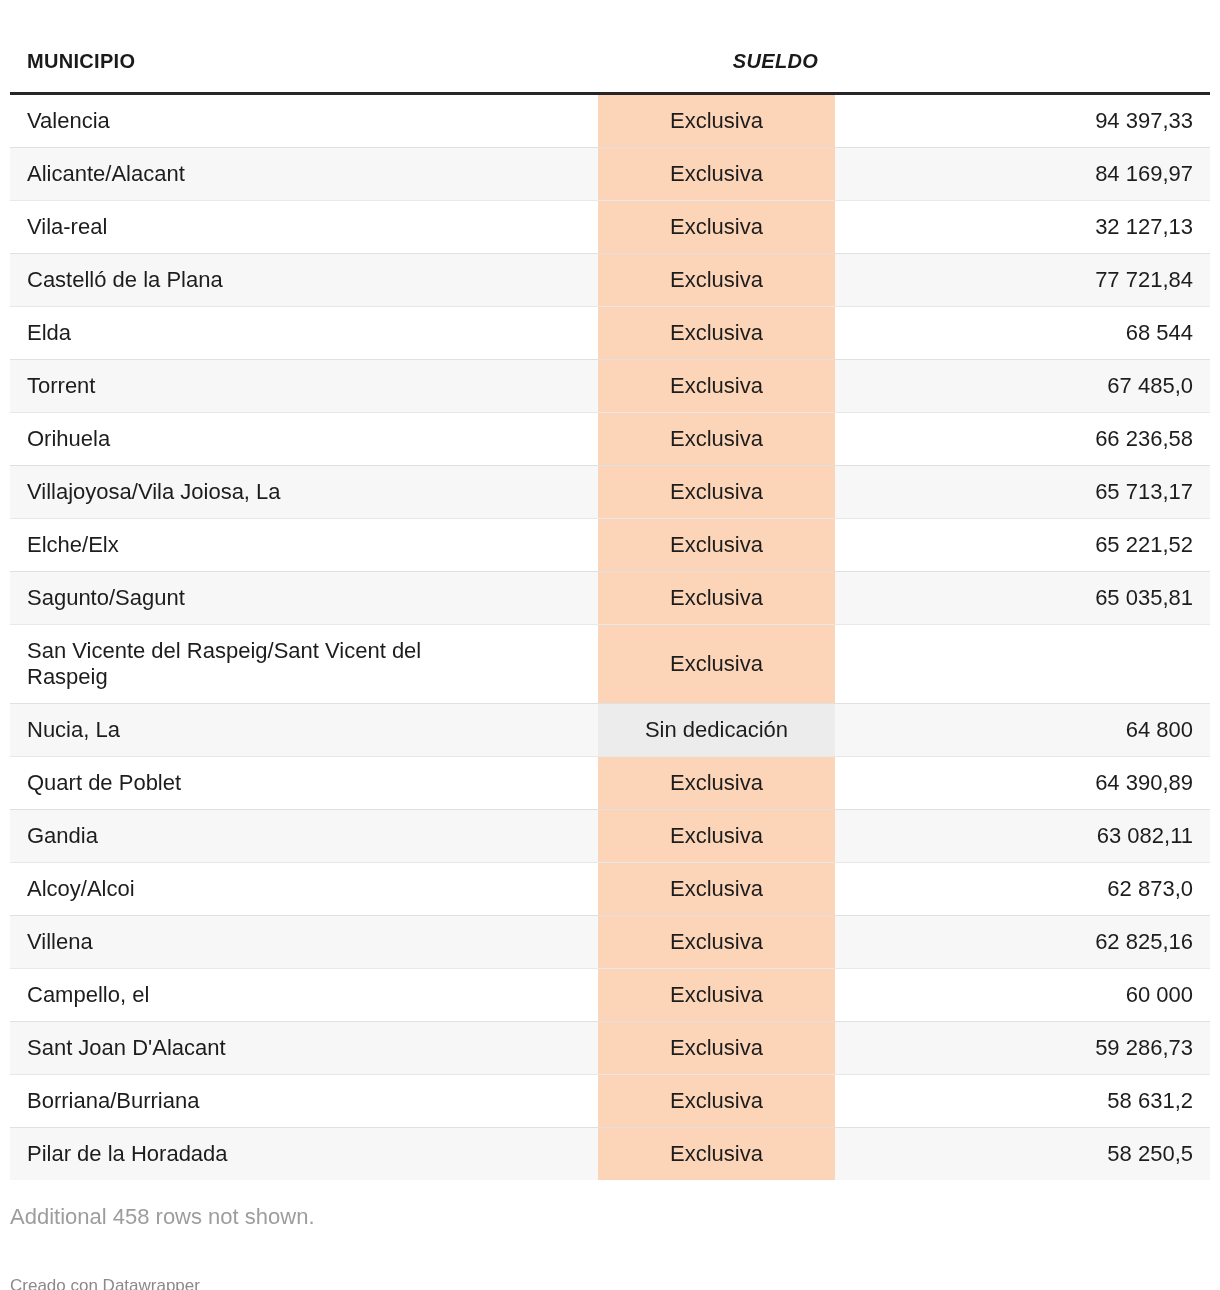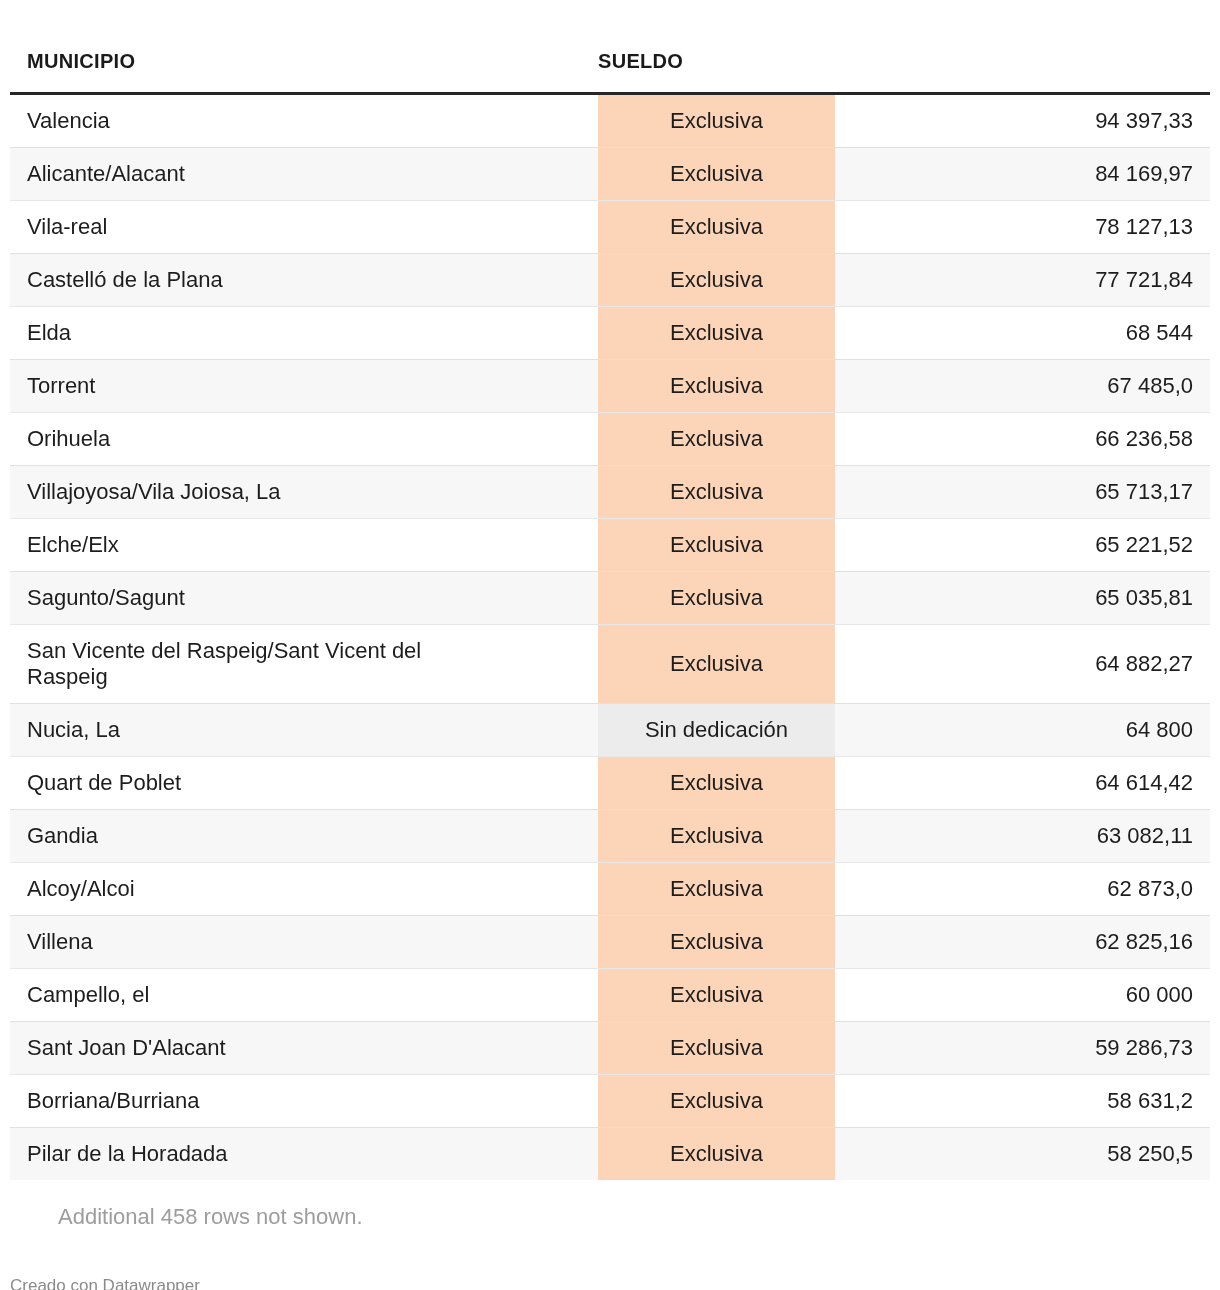--- a/index.html
+++ b/index.html
@@ -28,21 +28,21 @@
   .th {
     font-size: 20px;
     font-weight: bold;
     line-height: 26px;
     letter-spacing: 0.3px;
     color: #1a1a1a;
     padding: 12px 0 18px 0;
   }
   .th.col-municipio { text-align: left; padding-left: 17px; }
   .th.col-dedicacion { text-align: center; }
-  .th.col-sueldo { text-align: left; padding-right: 17px; }
+  .th.col-sueldo { text-align: right; padding-right: 17px; font-style: italic; }
 
   .row {
     display: grid;
     grid-template-columns: 588px 237px 375px;
     align-items: stretch;
   }
   .row.stripe { background: var(--row-stripe, #f7f7f7); }
   .row + .row { border-top: 1px solid rgba(0,0,0,0.09); }
 
   .cell {
@@ -62,21 +62,20 @@
     background: var(--hl-exclusiva, #fcd4b7);
   }
   .cell.c-dedicacion.sin { background: var(--hl-sin, #ececec); }
   .cell.c-sueldo { justify-content: flex-end; padding-right: 17px; text-align: right; }
 
   .note {
     margin-top: 24px;
     font-size: 22px;
     line-height: 26px;
     color: var(--muted, #9d9d9d);
-    margin-left: 48px;
   }
   .credit {
     margin-top: 46px;
     font-size: 17px;
     line-height: 20px;
     color: #8a8a8a;
   }
 </style>
 </head>
 <body>
@@ -114,21 +113,21 @@
           </div>
       </div>
         <div class="row">
         <div class="cell c-municipio">
             <span>Vila-real</span>
           </div>
         <div class="cell c-dedicacion">
             <span>Exclusiva</span>
           </div>
         <div class="cell c-sueldo">
-            <span>78 127,13</span>
+            <span>32 127,13</span>
           </div>
       </div>
         <div class="row stripe">
         <div class="cell c-municipio">
             <span>Castelló de la Plana</span>
           </div>
         <div class="cell c-dedicacion">
             <span>Exclusiva</span>
           </div>
         <div class="cell c-sueldo">
@@ -200,23 +199,20 @@
         <div class="cell c-sueldo">
             <span>65 035,81</span>
           </div>
       </div>
         <div class="row">
         <div class="cell c-municipio">
             <span>San Vicente del Raspeig/Sant Vicent del Raspeig</span>
           </div>
         <div class="cell c-dedicacion">
             <span>Exclusiva</span>
-          </div>
-        <div class="cell c-sueldo">
-            <span>64 882,27</span>
           </div>
       </div>
         <div class="row stripe">
         <div class="cell c-municipio">
             <span>Nucia, La</span>
           </div>
         <div class="cell c-dedicacion sin">
             <span>Sin dedicación</span>
           </div>
         <div class="cell c-sueldo">
@@ -224,21 +220,21 @@
           </div>
       </div>
         <div class="row">
         <div class="cell c-municipio">
             <span>Quart de Poblet</span>
           </div>
         <div class="cell c-dedicacion">
             <span>Exclusiva</span>
           </div>
         <div class="cell c-sueldo">
-            <span>64 614,42</span>
+            <span>64 390,89</span>
           </div>
       </div>
         <div class="row stripe">
         <div class="cell c-municipio">
             <span>Gandia</span>
           </div>
         <div class="cell c-dedicacion">
             <span>Exclusiva</span>
           </div>
         <div class="cell c-sueldo">

